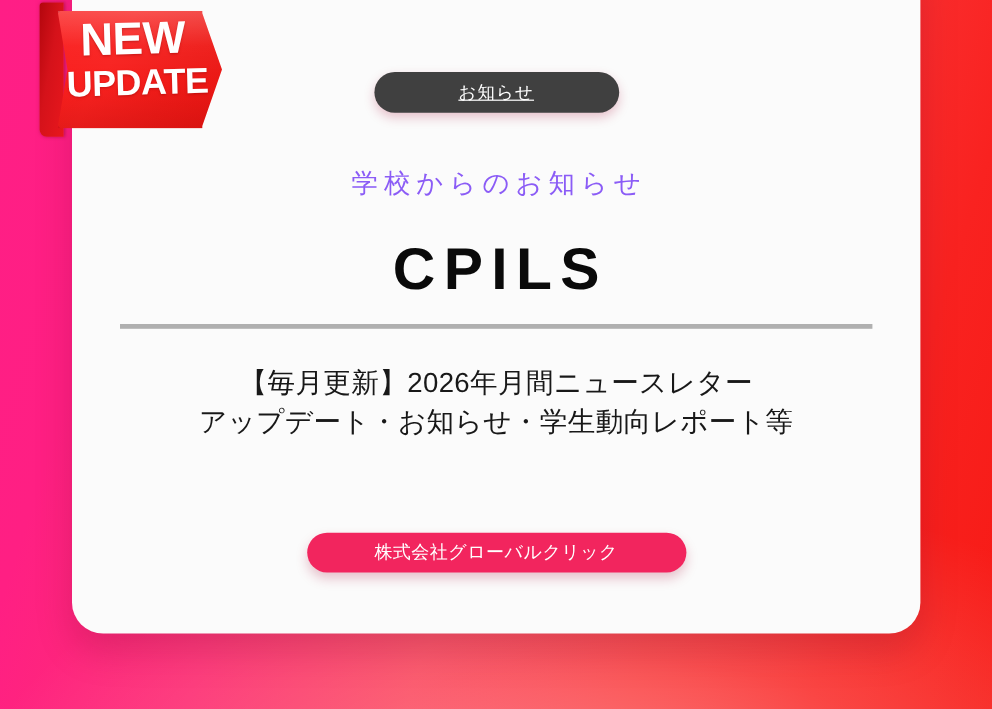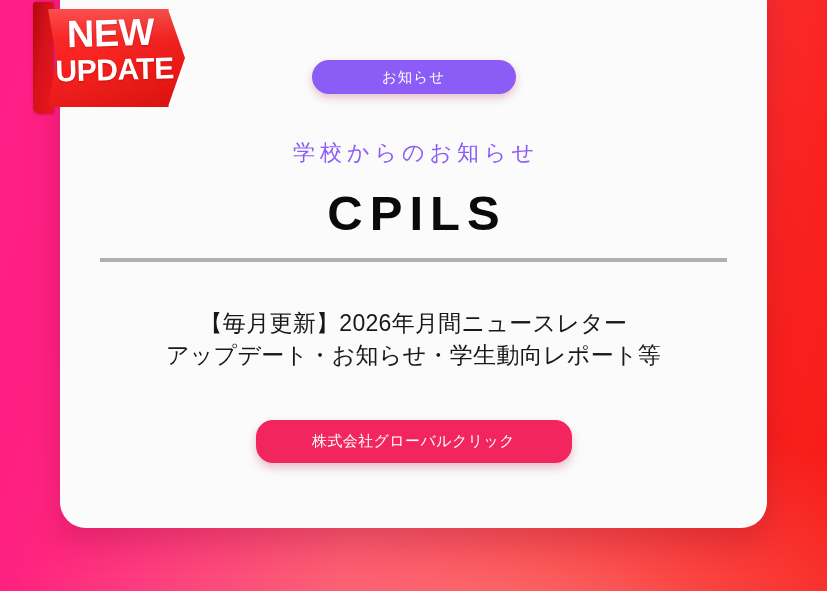--- a/index.html
+++ b/index.html
@@ -111,69 +111,70 @@
     display: flex;
     flex-direction: column;
     align-items: center;
   }
 
   #notice-badge {
     margin-top: 60px;
     width: 204px;
     height: 34px;
     border-radius: 18px;
-    background: #8b5cf6;
+    background: #404040;
     color: #ffffff;
     font-size: 14.5px;
     display: flex;
     align-items: center;
     justify-content: center;
     letter-spacing: 1px;
     box-shadow: 0 4px 9px rgba(170,20,60,0.25);
+    text-decoration: underline;
   }
 
   #school-subtitle {
     margin-top: 44px;
     font-size: 22px;
     color: #8b5cf6;
     letter-spacing: 5px;
     text-indent: 5px;
     font-weight: normal;
   }
 
   #main-title {
-    margin-top: 20px;
+    margin-top: 32px;
     font-size: 49px;
     font-weight: bold;
     color: #0a0a0a;
     letter-spacing: 7px;
     text-indent: 7px;
     line-height: 1.05;
   }
 
   #divider {
     margin-top: 19px;
     width: 627px;
     height: 4px;
     background: #b0b0b0;
   }
 
   #description {
-    margin-top: 46px;
+    margin-top: 30px;
     text-align: center;
     font-size: 23px;
     color: #181818;
     line-height: 1.38;
     letter-spacing: 0.3px;
   }
 
   #company-button {
-    margin-top: 48px;
+    margin-top: 76px;
     width: 316px;
-    height: 43px;
+    height: 33px;
     border-radius: 17px;
     background: #f2255e;
     color: #ffffff;
     font-size: 15px;
     display: flex;
     align-items: center;
     justify-content: center;
     letter-spacing: 0.4px;
     border: none;
     cursor: pointer;

